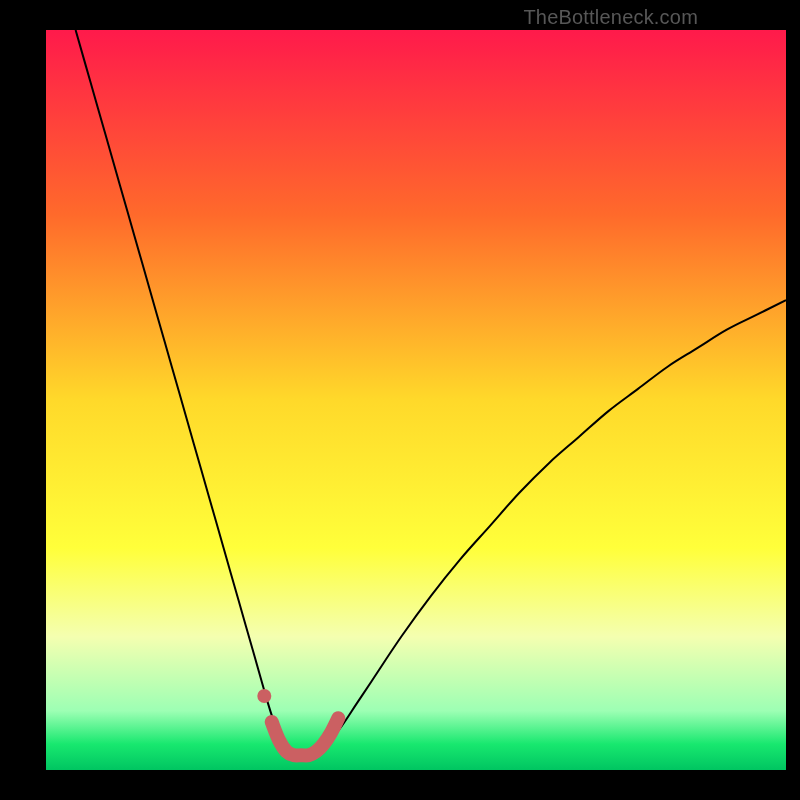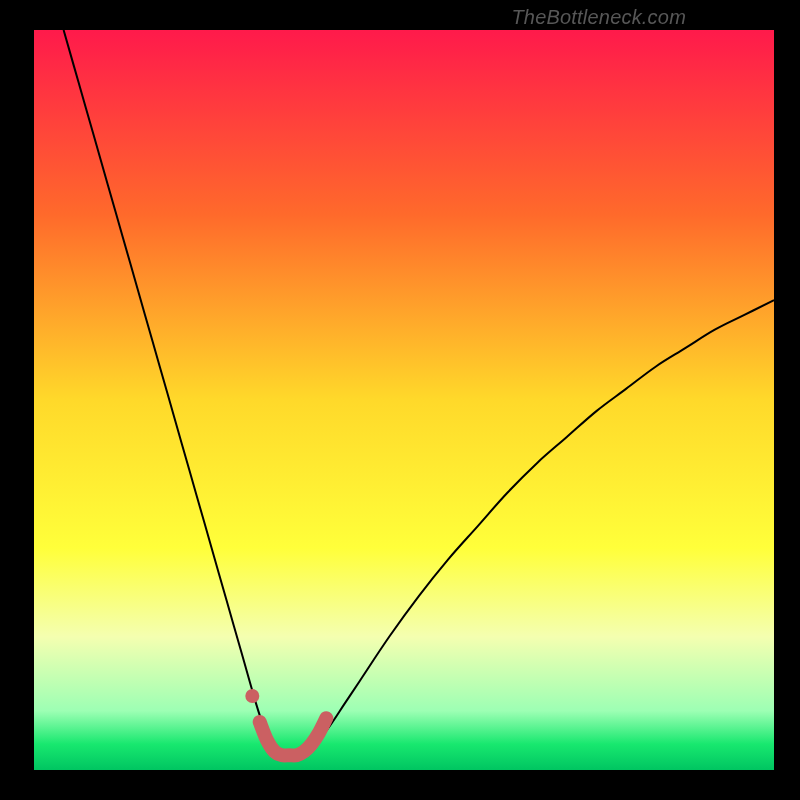--- a/index.html
+++ b/index.html
@@ -6,26 +6,25 @@
     margin: 0;
     padding: 0;
     width: 800px;
     height: 800px;
     background: #000;
     font-family: Arial, Helvetica, sans-serif;
     overflow: hidden;
   }
   .frame {
     position: absolute;
-    left: 4px;
+    left: 16px;
     top: 0;
     width: 692px;
     height: 800px;
     background: #000;
-    font-style: italic;
   }
   .plot {
     position: absolute;
     left: 30px;
     top: 30px;
     width: 740px;
     height: 740px;
   }
   .watermark {
     position: absolute;

